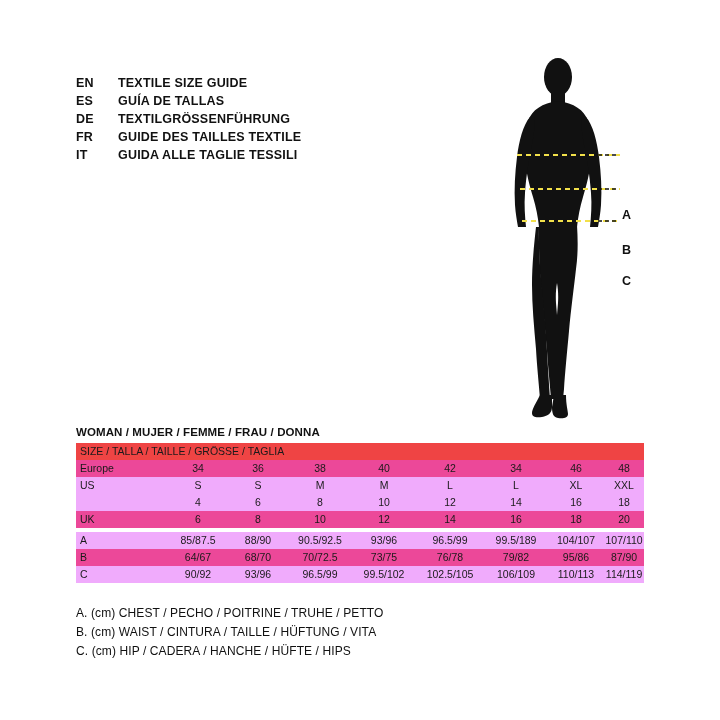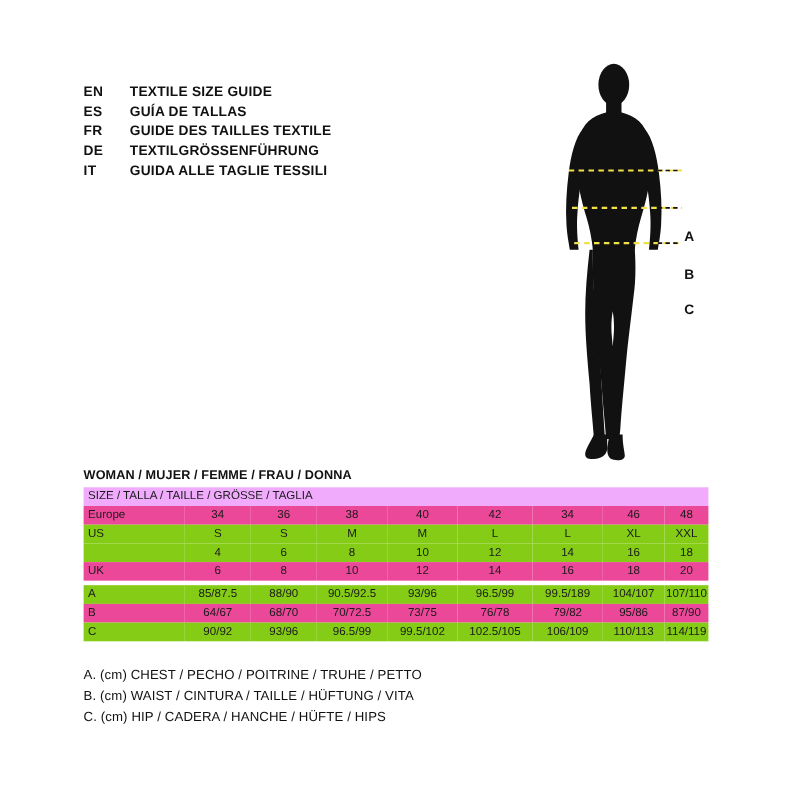--- a/index.html
+++ b/index.html
@@ -93,25 +93,25 @@
   table td {
     font-size: 10.5px;
     color: #1a1a1a;
     padding: 0;
     height: 17px;
     line-height: 17px;
     vertical-align: middle;
     white-space: nowrap;
   }
   .r-head td {
-    background: #f0abfc;
+    background: #ef4444;
     font-weight: normal;
     font-size: 10.5px;
   }
-  .r-shade td { background: #84cc16; }
+  .r-shade td { background: #f0abfc; }
   .r-plain td { background: #ec4899; }
   .c-label { padding-left: 4px; width: 92px; }
   .c-val { text-align: center; }
   .sep-row td {
     height: 4px;
     line-height: 4px;
     background: #ffffff;
     padding: 0;
   }
 
@@ -138,26 +138,26 @@
   <div id="title-block">
     <div class="title-row">
       <span class="title-lang">EN</span>
       <span class="title-text">TEXTILE SIZE GUIDE</span>
     </div>
     <div class="title-row">
       <span class="title-lang">ES</span>
       <span class="title-text">GUÍA DE TALLAS</span>
     </div>
     <div class="title-row">
+      <span class="title-lang">DE</span>
+      <span class="title-text">TEXTILGRÖSSENFÜHRUNG</span>
+    </div>
+    <div class="title-row">
       <span class="title-lang">FR</span>
       <span class="title-text">GUIDE DES TAILLES TEXTILE</span>
-    </div>
-    <div class="title-row">
-      <span class="title-lang">DE</span>
-      <span class="title-text">TEXTILGRÖSSENFÜHRUNG</span>
     </div>
     <div class="title-row">
       <span class="title-lang">IT</span>
       <span class="title-text">GUIDA ALLE TAGLIE TESSILI</span>
     </div>
   </div>
 
   <div id="figure-wrap">
     <svg id="figure-svg" width="200" height="375" viewBox="0 0 200 375">
 

